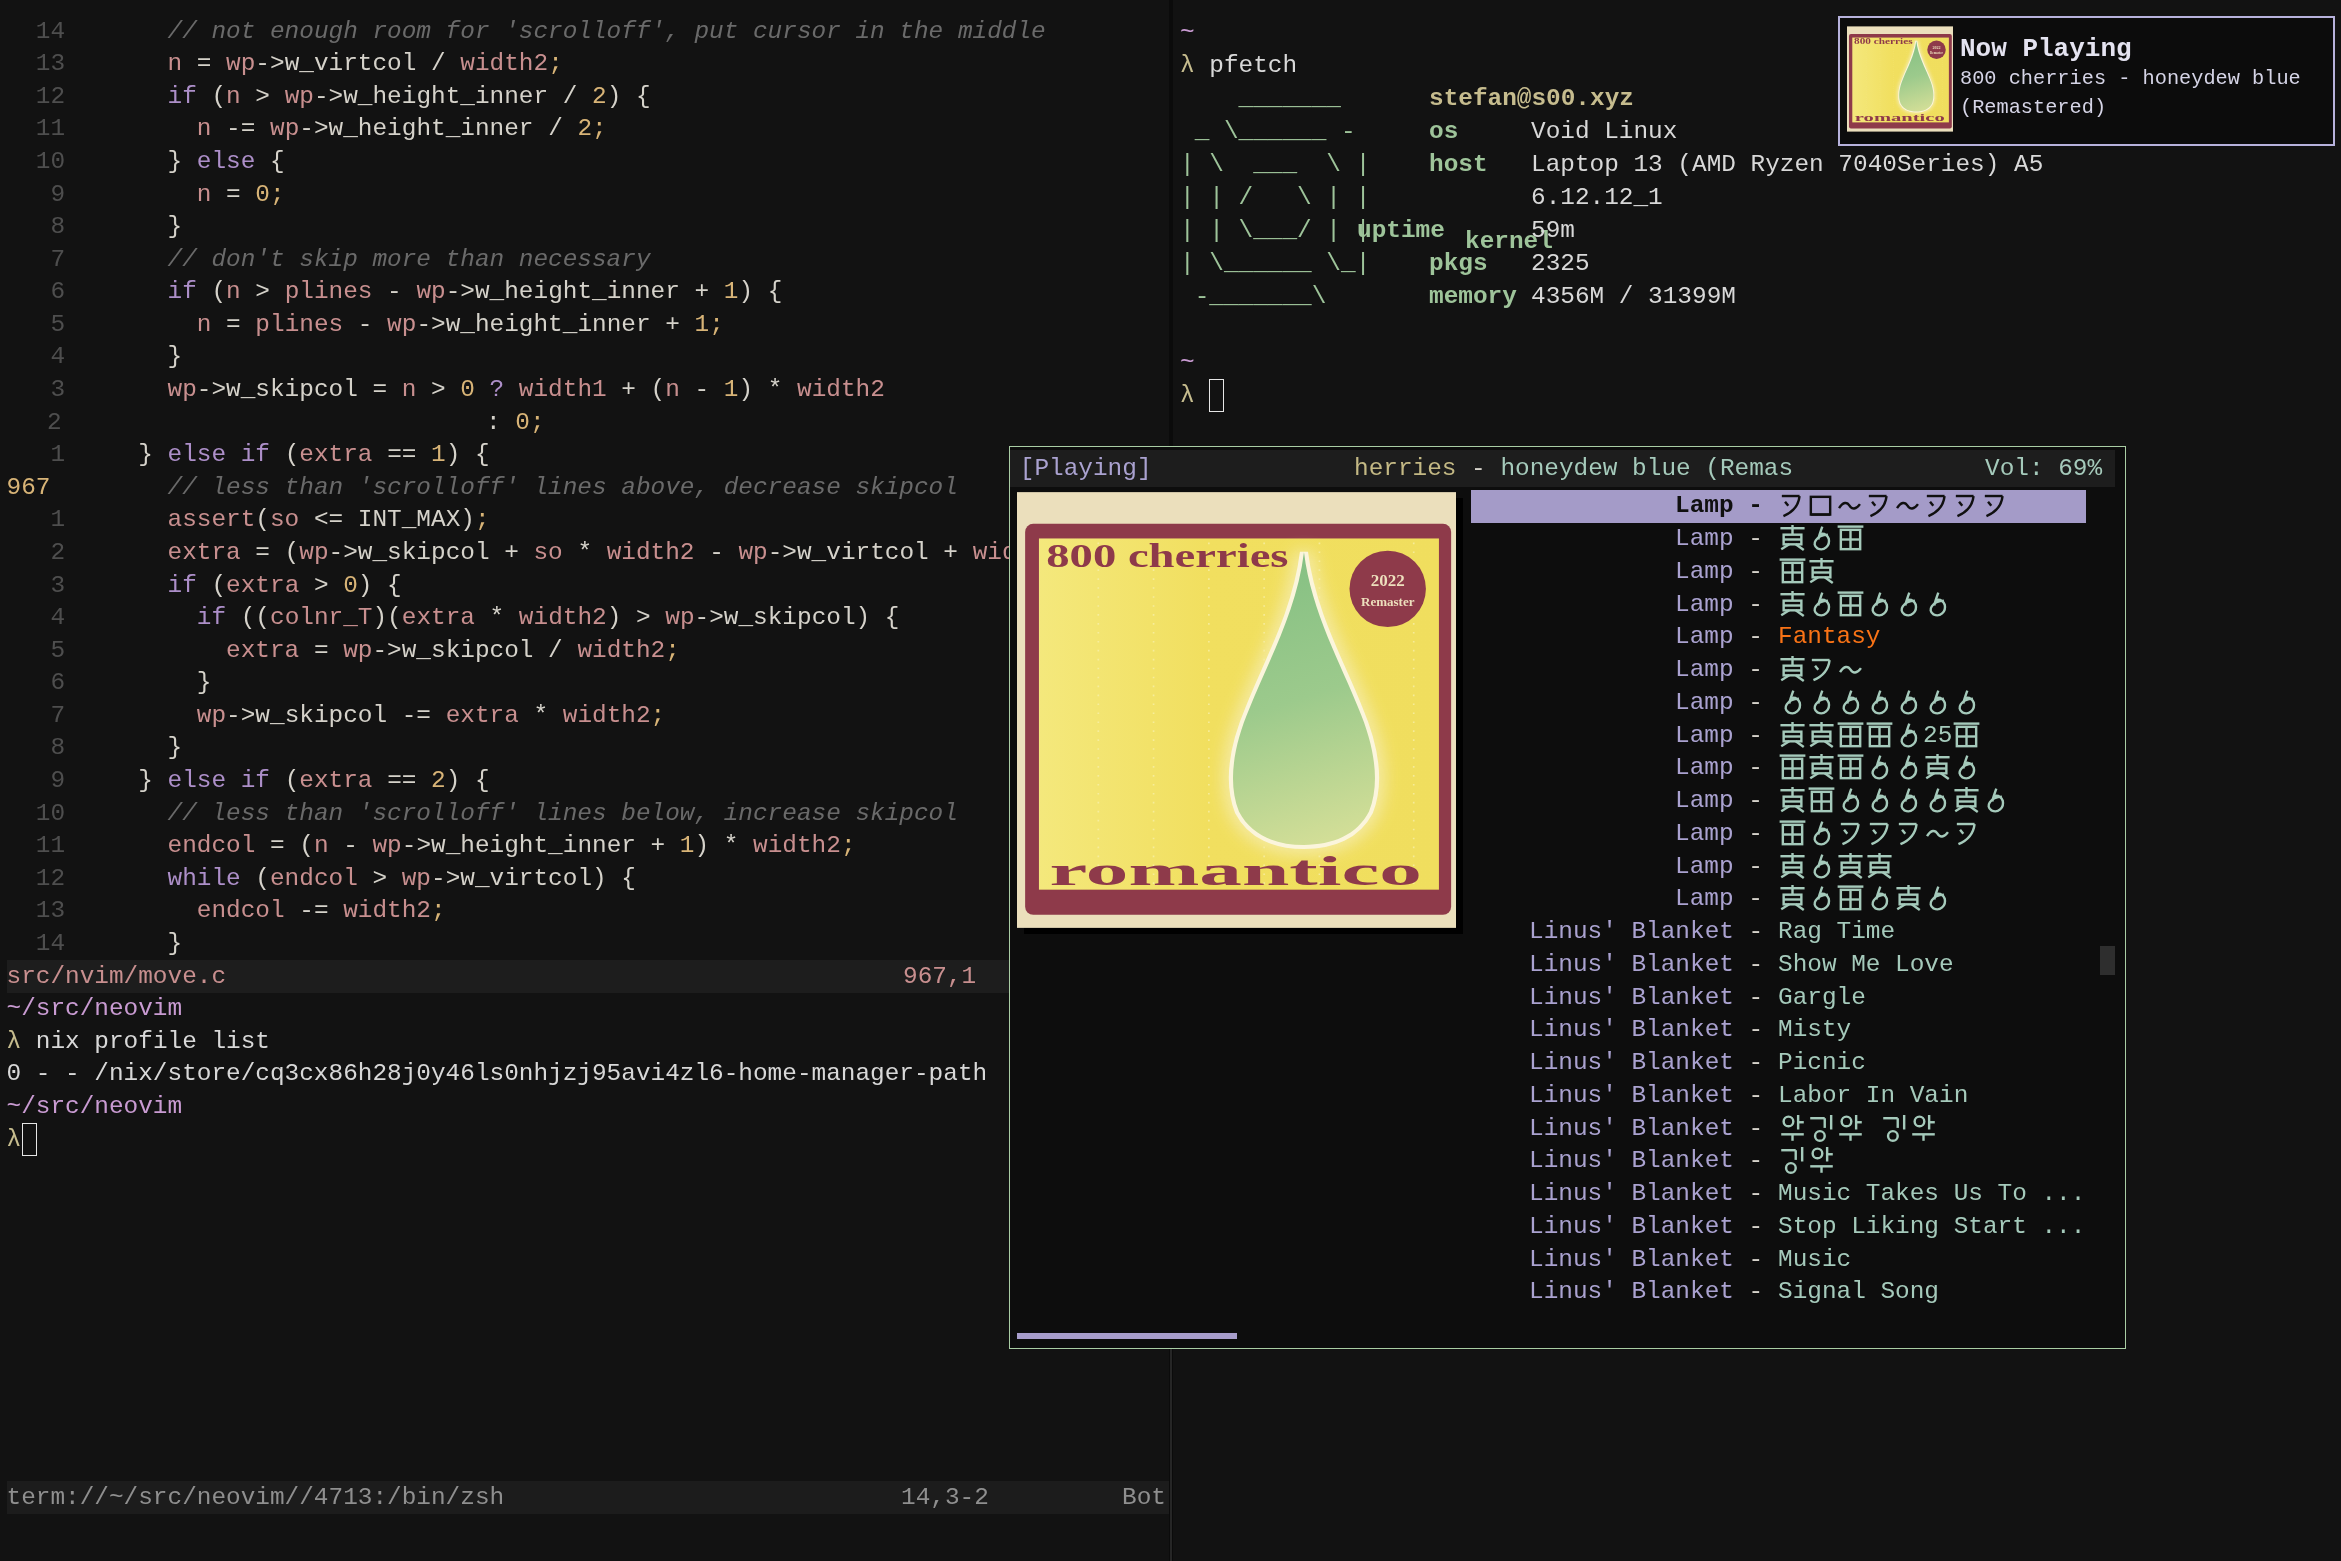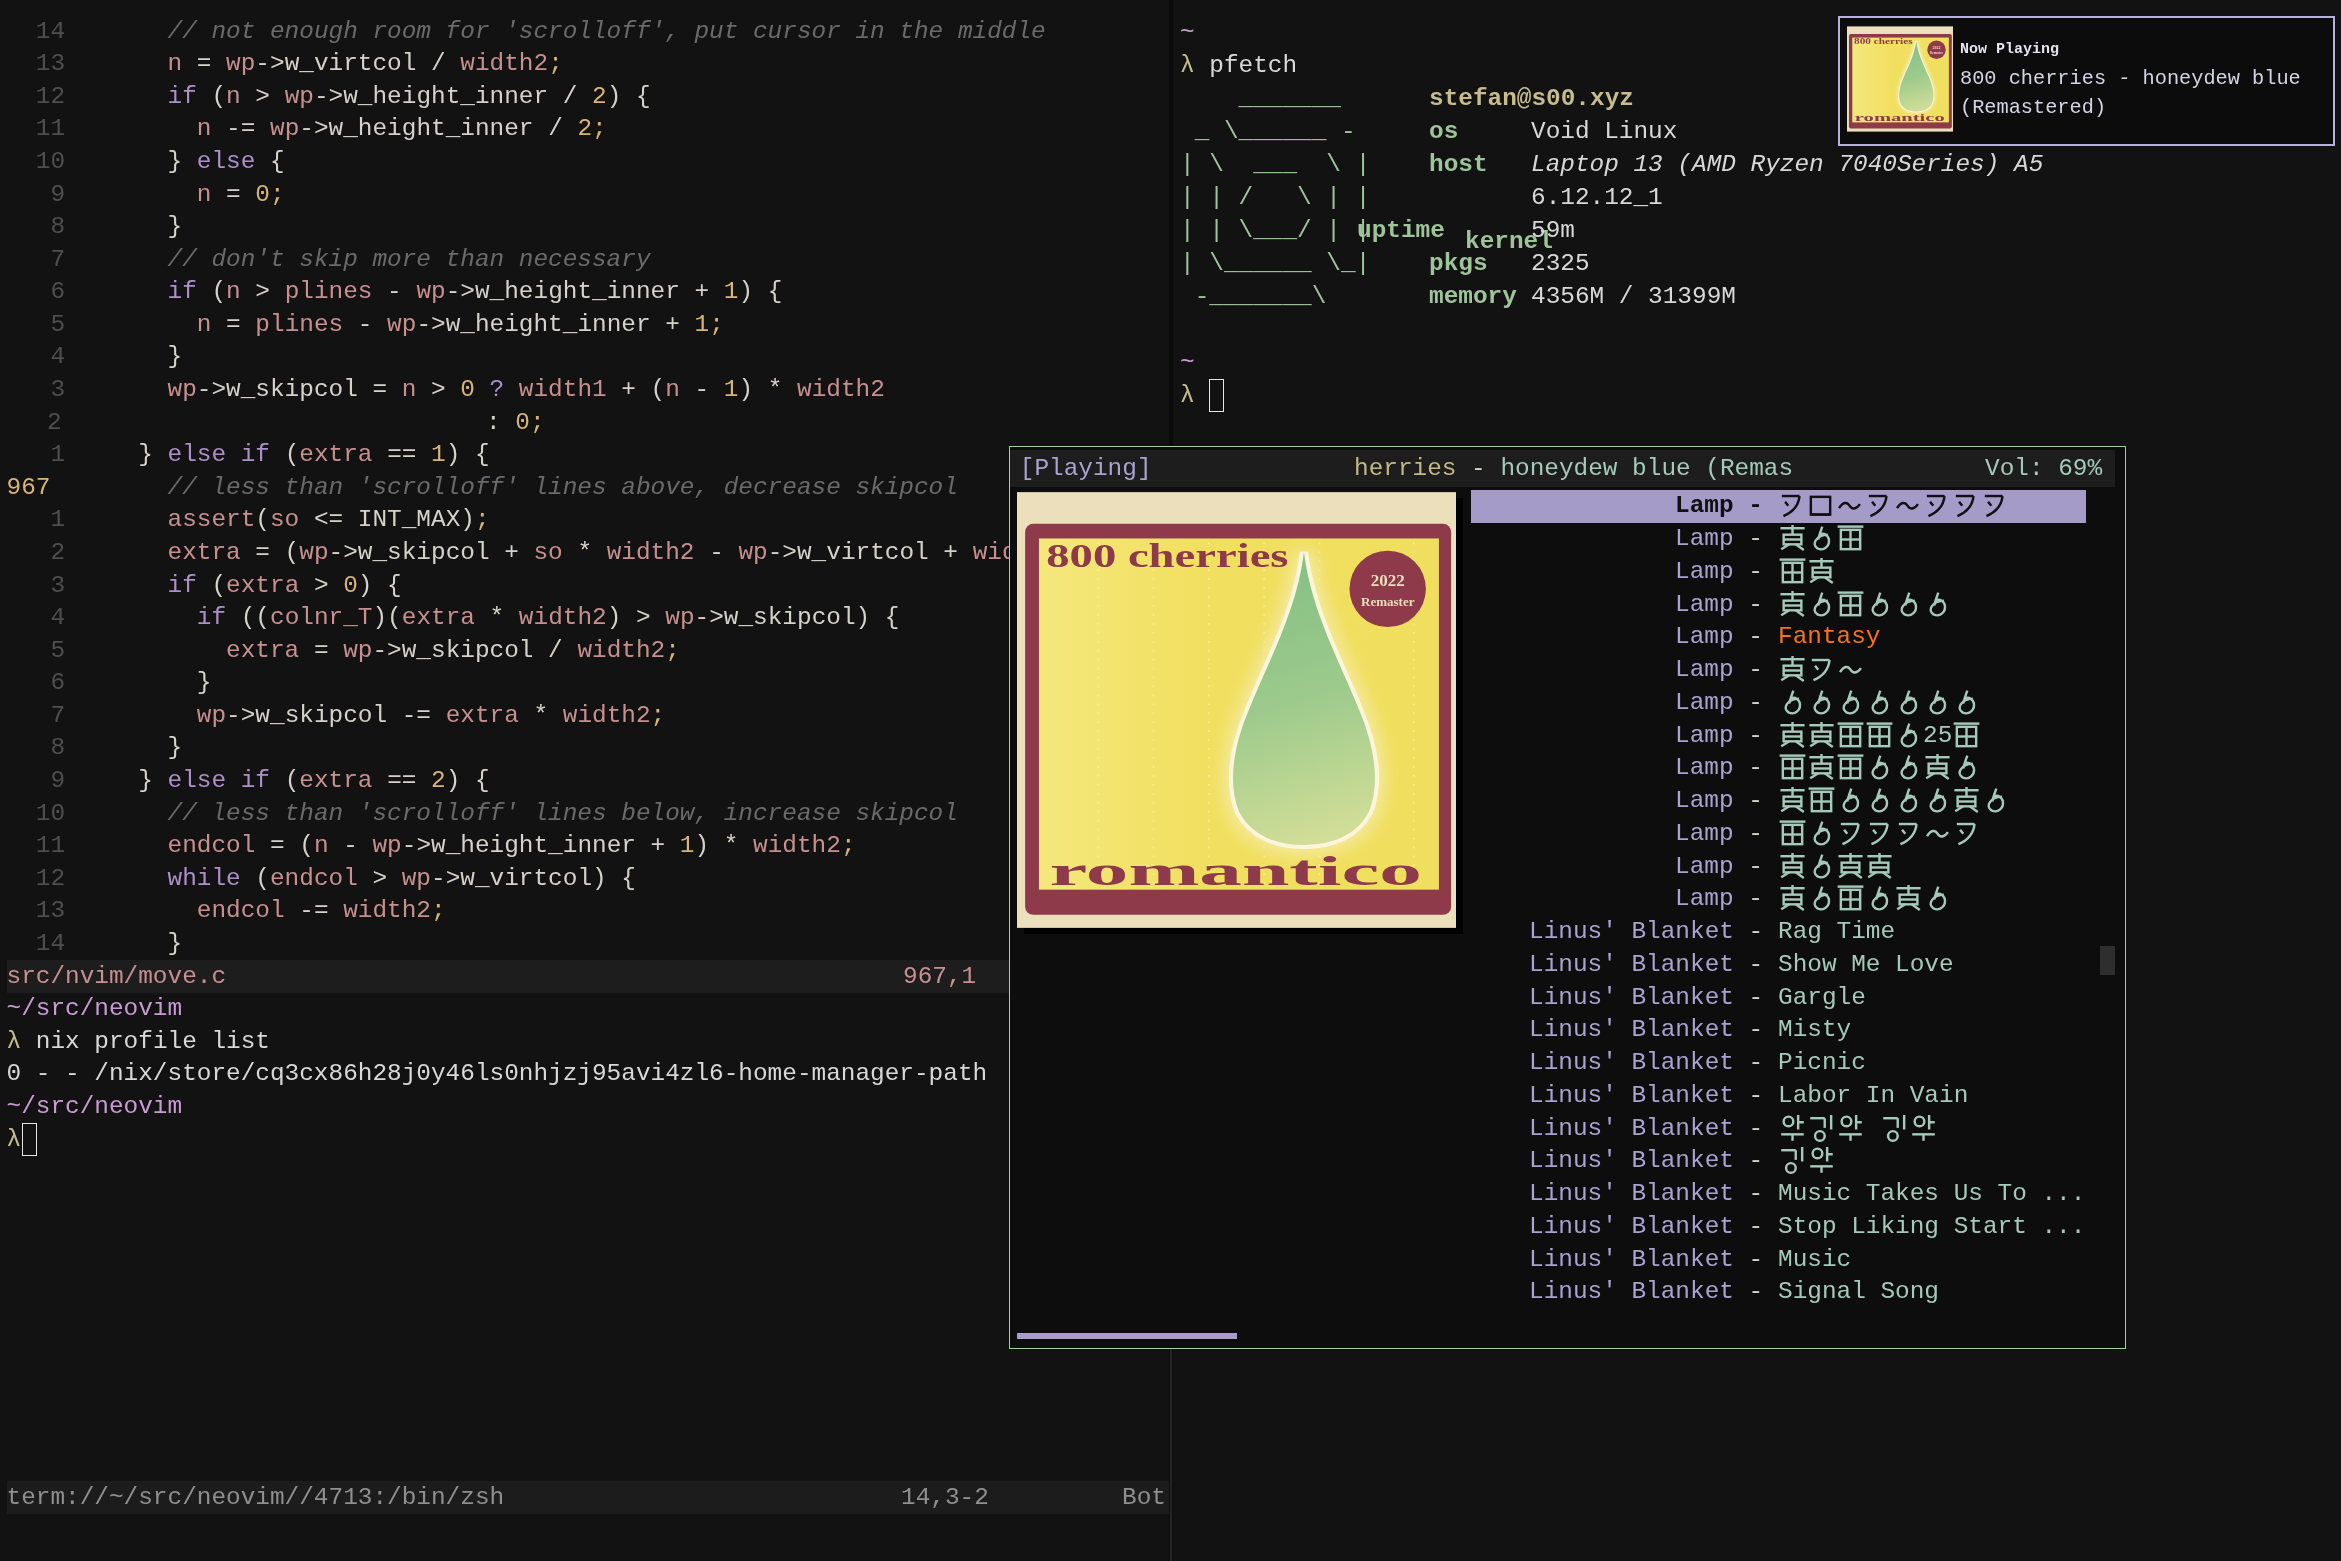--- a/index.html
+++ b/index.html
@@ -117,21 +117,21 @@
 <div class="ln" style="left:1180px;top:115px;"><span class="gr"> _ \______ -</span></div>
 <div class="ln" style="left:1180px;top:148px;"><span class="gr">| \  ___  \ |</span></div>
 <div class="ln" style="left:1180px;top:181px;"><span class="gr">| | /   \ | |</span></div>
 <div class="ln" style="left:1180px;top:214px;"><span class="gr">| | \___/ | |</span></div>
 <div class="ln" style="left:1180px;top:247px;"><span class="gr">| \______ \_|</span></div>
 <div class="ln" style="left:1180px;top:280px;"><span class="gr"> -_______\</span></div>
 <div class="ln" style="left:1429px;top:82px;"><span class="kh b">stefan@s00.xyz</span></div>
 <div class="ln" style="left:1429px;top:115px;"><span class="gr b">os</span></div>
 <div class="ln" style="left:1531px;top:115px;"><span class="wh">Void Linux</span></div>
 <div class="ln" style="left:1429px;top:148px;"><span class="gr b">host</span></div>
-<div class="ln" style="left:1531px;top:148px;font-style:italic;"><span class="wh">Laptop 13 (AMD Ryzen 7040Series) A5</span></div>
+<div class="ln" style="left:1531px;top:148px;"><span class="wh">Laptop 13 (AMD Ryzen 7040Series) A5</span></div>
 <div class="ln" style="left:1465px;top:181px;margin-top:44px;"><span class="gr b">kernel</span></div>
 <div class="ln" style="left:1531px;top:181px;"><span class="wh">6.12.12_1</span></div>
 <div class="ln" style="left:1357px;top:214px;"><span class="gr b">uptime</span></div>
 <div class="ln" style="left:1531px;top:214px;"><span class="wh">59m</span></div>
 <div class="ln" style="left:1429px;top:247px;"><span class="gr b">pkgs</span></div>
 <div class="ln" style="left:1531px;top:247px;"><span class="wh">2325</span></div>
 <div class="ln" style="left:1429px;top:280px;"><span class="gr b">memory</span></div>
 <div class="ln" style="left:1531px;top:280px;"><span class="wh">4356M / 31399M</span></div>
 <div class="ln" style="left:1180px;top:346px;"><span class="mv">~</span></div>
 <div class="ln" style="left:1180px;top:379px;"><span class="kh">λ</span></div>
@@ -409,16 +409,16 @@
 </g>
 <path d="M353,74 C344,148 307,212 286,266 C266,313 259,358 273,393 C288,422 318,434 353,434 C388,434 418,422 433,393 C447,358 440,313 420,266 C399,212 362,148 353,74 Z" fill="none" stroke="#f5eba6" stroke-width="26" filter="url(#blb)" opacity="0.9"></path>
 <path d="M353,74 C344,148 307,212 286,266 C266,313 259,358 273,393 C288,422 318,434 353,434 C388,434 418,422 433,393 C447,358 440,313 420,266 C399,212 362,148 353,74 Z" fill="none" stroke="#fbf5dc" stroke-width="10"></path>
 <path d="M353,74 C344,148 307,212 286,266 C266,313 259,358 273,393 C288,422 318,434 353,434 C388,434 418,422 433,393 C447,358 440,313 420,266 C399,212 362,148 353,74 Z" fill="url(#dgb)"></path>
 <circle cx="456" cy="119" r="47" fill="#8e3a4a"></circle>
 <text x="456" y="116" text-anchor="middle" font-family="Liberation Serif" font-weight="bold" font-size="21" fill="#eddfbd">2022</text>
 <text x="456" y="140" text-anchor="middle" font-family="Liberation Serif" font-weight="bold" font-size="16" fill="#eddfbd">Remaster</text>
 <text x="36" y="92" font-family="Liberation Serif" font-weight="bold" font-size="42" fill="#8e3a4a" textLength="298" lengthAdjust="spacingAndGlyphs">800 cherries</text>
 <text x="40" y="483" font-family="Liberation Serif" font-weight="bold" font-size="53" fill="#8e3a4a" textLength="458" lengthAdjust="spacingAndGlyphs">romantico</text>
 </svg></div>
-<div style="position:absolute;left:120px;top:16.3px;height:29px;line-height:29px;font-size:15px;font-weight:bold;color:#e4e3f0;white-space:pre">Now Playing</div>
+<div style="position:absolute;left:120px;top:16.3px;height:29px;line-height:29px;font-size:26px;font-weight:bold;color:#e4e3f0;white-space:pre">Now Playing</div>
 <div style="position:absolute;left:120px;top:46px;height:29px;line-height:29px;font-size:20.3px;color:#d5d4e6;white-space:pre">800 cherries - honeydew blue</div>
 <div style="position:absolute;left:120px;top:75px;height:29px;line-height:29px;font-size:20.3px;color:#d5d4e6;white-space:pre">(Remastered)</div>
 </div>
 
 </body></html>

